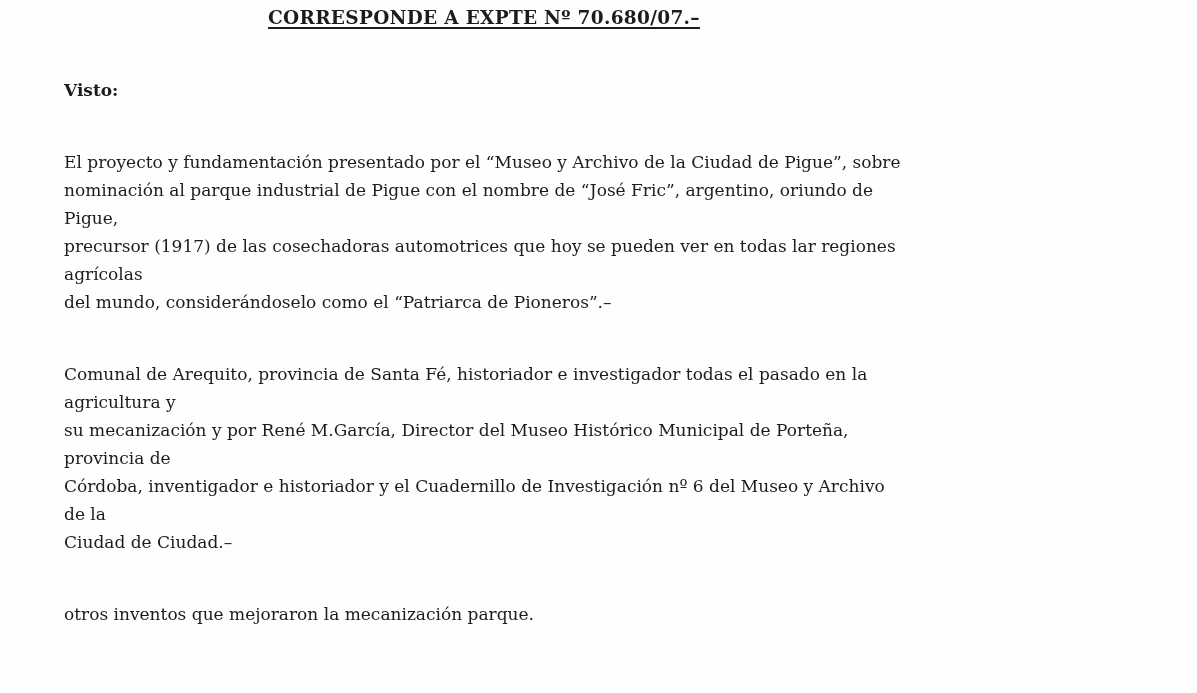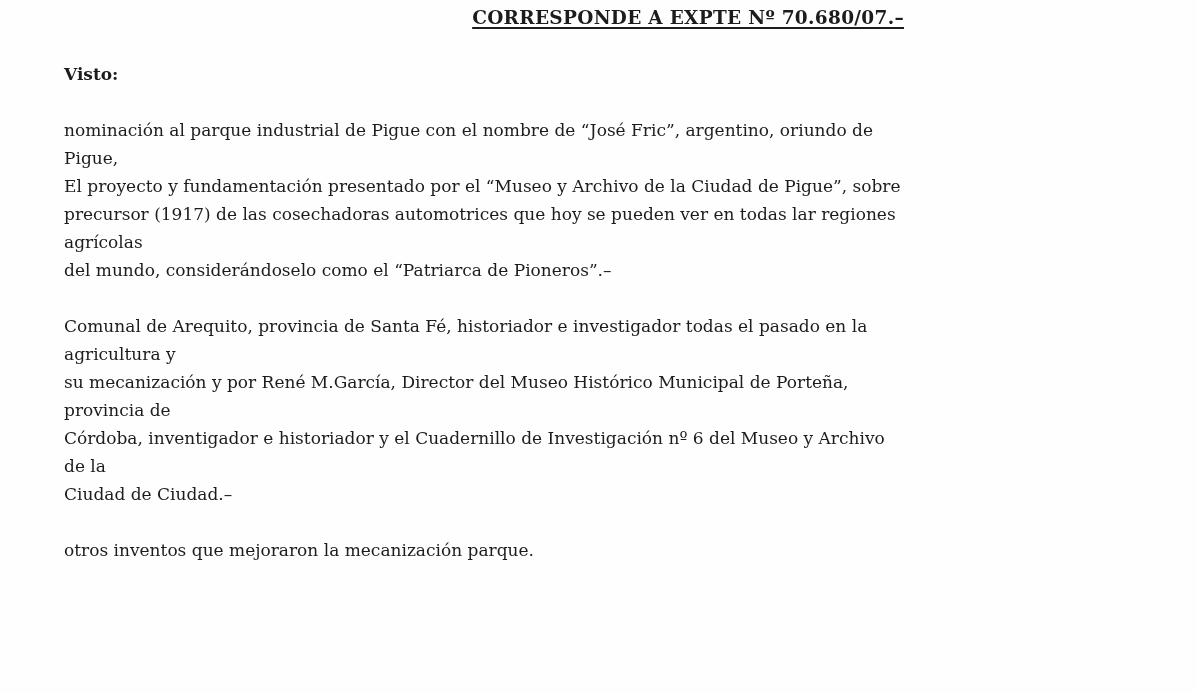--- a/index.html
+++ b/index.html
@@ -10,29 +10,29 @@
     background: #fefefe;
     font-family: "DejaVu Serif", "Liberation Serif", serif;
     color: #1c1c1c;
     overflow: hidden;
   }
   .doc {
     width: 840px;
     margin-left: 64px;
     padding-top: 4px;
   }
-  .block { margin-top: 28px; }
+  .block { margin-top: 44px; }
   .first-block { margin-top: 0; }
   .line {
     font-size: 17px;
     line-height: 28px;
     white-space: pre-wrap;
   }
   .bold { font-weight: bold; }
-  .center { text-align: right; }
+  .center { text-align: center; }
   .u {
     text-decoration: underline;
     text-decoration-thickness: 2px;
     text-underline-offset: 3px;
   }
   .header-line {
     font-size: 18.5px;
     line-height: 28px;
     letter-spacing: 0.3px;
     white-space: pre-wrap;
@@ -42,22 +42,22 @@
 <body>
 
 <div class="page">
   <div class="doc">
 
     <div class="block first-block header-line bold center u">CORRESPONDE A EXPTE Nº 70.680/07.–</div>
 
     <div class="block line bold">Visto:</div>
 
     <div class="block">
+      <div class="line">El proyecto y fundamentación presentado por el “Museo y Archivo de la Ciudad de Pigue”, sobre</div>
       <div class="line">nominación al parque industrial de Pigue con el nombre de “José Fric”, argentino, oriundo de Pigue,</div>
-      <div class="line">El proyecto y fundamentación presentado por el “Museo y Archivo de la Ciudad de Pigue”, sobre</div>
       <div class="line">precursor (1917) de las cosechadoras automotrices que hoy se pueden ver en todas lar regiones agrícolas</div>
       <div class="line">del mundo, considerándoselo como el “Patriarca de Pioneros”.–</div>
     </div>
 
     <div class="block">
       <div class="line">Comunal de Arequito, provincia de Santa Fé, historiador e investigador todas el pasado en la agricultura y</div>
       <div class="line">su mecanización y por René M.García, Director del Museo Histórico Municipal de Porteña, provincia de</div>
       <div class="line">Córdoba, inventigador e historiador y el Cuadernillo de Investigación nº 6 del Museo y Archivo de la</div>
       <div class="line">Ciudad de Ciudad.–</div>
     </div>

